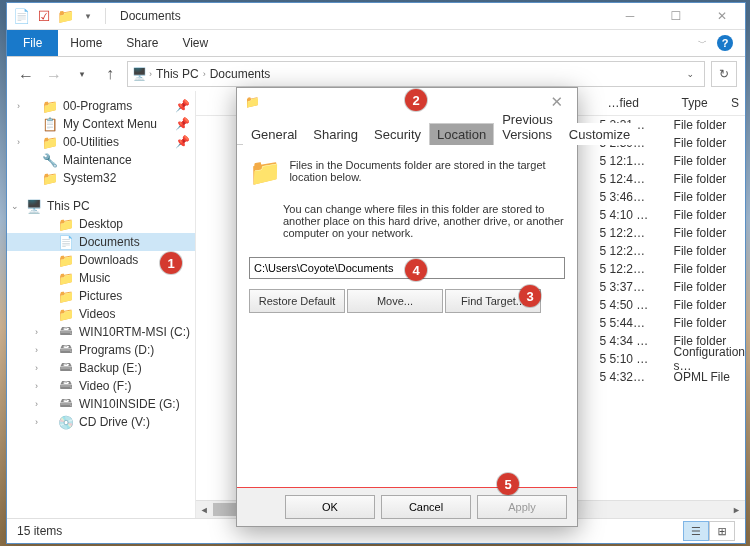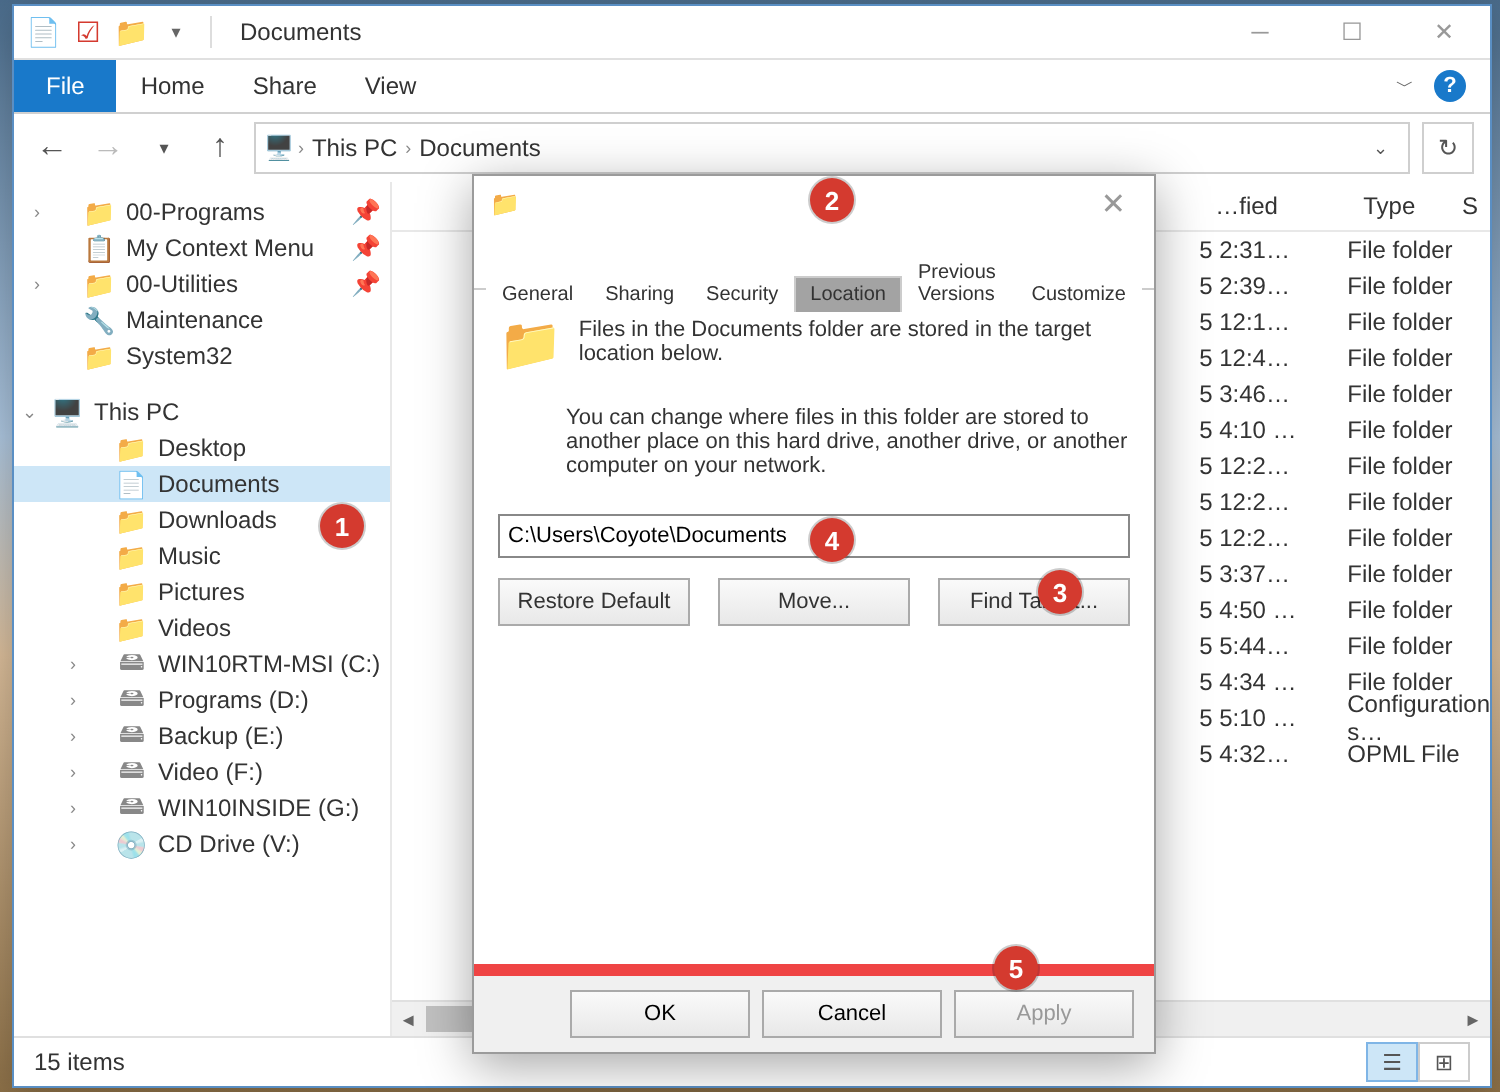--- a/index.html
+++ b/index.html
@@ -74,32 +74,32 @@
 .status .views{margin-left:auto;display:flex;gap:0}
 .status .vbtn{width:24px;height:18px;border:1px solid #ccc;display:flex;align-items:center;justify-content:center;color:#555;font-size:11px}
 .status .vbtn.on{background:#cde6f7;border-color:#7fb5e6}
 
 
 .dialog{position:absolute;left:229px;top:84px;width:340px;height:438px;background:#fff;border:1px solid #9b9b9b;box-shadow:0 6px 24px rgba(0,0,0,.35);z-index:10}
 .dialog .dtitle{height:28px;display:flex;align-items:center;padding:0 8px;color:#888}
 .dialog .dico{color:#ffcc4d;margin-right:6px}
 .dialog .dclose{margin-left:auto;color:#999;font-size:15px;padding:0 6px}
 .dialog .tabs{display:flex;padding:0 6px;border-bottom:1px solid #ccc;height:24px;align-items:flex-end;gap:0;position:relative;margin-top:4px}
-.dialog .tab{padding:3px 7px;font-size:10px;color:#333;border:1px solid transparent;border-bottom:none;position:relative;top:12px;background:#fff}
+.dialog .tab{padding:3px 7px;font-size:13px;color:#333;border:1px solid transparent;border-bottom:none;position:relative;top:1px;background:#fff}
 .dialog .tab.on{border-color:#ccc;background:#a3a3a3;z-index:1}
 .dialog .content2{padding:14px 12px;font-size:11px;color:#333}
 .dialog .info{display:flex;gap:8px;align-items:flex-start}
 .dialog .info .bigico{color:#ffcc4d;font-size:26px;line-height:1}
 .dialog .info p{margin:0 0 10px 0}
 .dialog .desc{margin-left:34px;margin-top:10px}
 .dialog .path{margin:18px 0 10px 0}
 .dialog .path input{width:100%;height:22px;border:1px solid #888;padding:0 4px;font-size:11px;box-sizing:border-box}
-.dialog .btnrow{display:flex;gap:14px;justify-content:flex-start}
+.dialog .btnrow{display:flex;gap:2px;justify-content:flex-start}
 .dialog .btn{height:22px;padding:0 8px;border:1px solid #aaa;background:linear-gradient(#fafafa,#e8e8e8);font-size:11px;display:flex;align-items:center;min-width:78px;justify-content:center}
-.dialog .footer{position:absolute;left:0;right:0;bottom:0;height:38px;background:#f0f0f0;display:flex;align-items:center;justify-content:flex-end;padding:0 10px;gap:6px;border-top:6px solid #ef4444}
+.dialog .footer{position:absolute;left:0;right:0;bottom:0;height:38px;background:#f0f0f0;display:flex;align-items:center;justify-content:flex-end;padding:0 10px;gap:6px;border-top:1px solid #ef4444}
 .dialog .footer .btn{min-width:72px}
 .dialog .footer .btn.dis{color:#999}
 
 
 .callout{position:absolute;width:22px;height:22px;border-radius:50%;background:#d43a2f;color:#fff;font-weight:bold;display:flex;align-items:center;justify-content:center;font-size:13px;z-index:20;box-shadow:0 0 0 1px rgba(0,0,0,.2)}
 </style>
 </head>
 <body>
 
 <div class="desktop">

